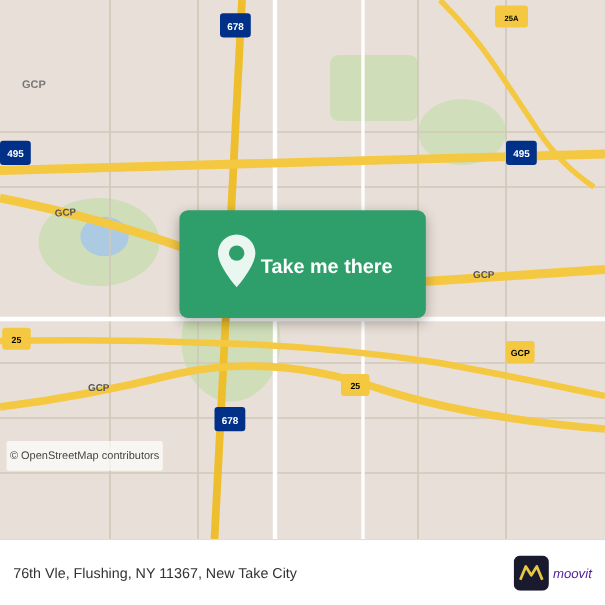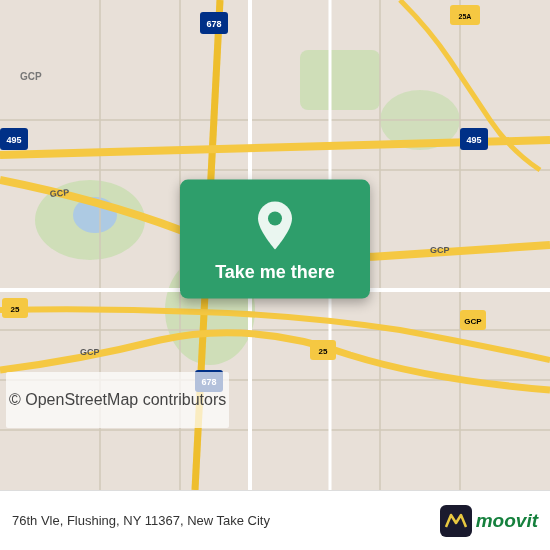--- a/index.html
+++ b/index.html
@@ -28,21 +28,21 @@
 
     #take-me-there-card {
       position: absolute;
       top: 50%;
       left: 50%;
       transform: translate(-50%, -55%);
       background-color: #2e9e6b;
       border-radius: 8px;
       padding: 20px 30px 16px 30px;
       display: flex;
-      flex-direction: column;
+      flex-direction: row;
       align-items: center;
       cursor: pointer;
       box-shadow: 0 4px 12px rgba(0,0,0,0.3);
       min-width: 190px;
     }
 
     #location-pin-icon {
       width: 44px;
       height: 52px;
       margin-bottom: 10px;
@@ -77,34 +77,34 @@
       align-items: center;
       gap: 4px;
     }
 
     #moovit-logo-icon {
       width: 32px;
       height: 32px;
     }
 
     #moovit-wordmark {
-      font-size: 19px;
-      font-weight: 700;
-      color: #15803d;
+      font-size: 12px;
+      font-weight: 400;
+      color: #4c1d95;
       font-style: italic;
     }
 
     #osm-attribution {
       position: absolute;
       bottom: 62px;
       left: 6px;
-      font-size: 16px;
+      font-size: 10px;
       color: #444;
       background: rgba(255,255,255,0.7);
-      padding: 19px 3px;
+      padding: 8px 3px;
       border-radius: 2px;
       text-align: right;
     }
   </style>
 </head>
 <body>
 
 <div id="map-container">
   <svg id="map-svg" viewBox="0 0 550 490" xmlns="http://www.w3.org/2000/svg">
 

